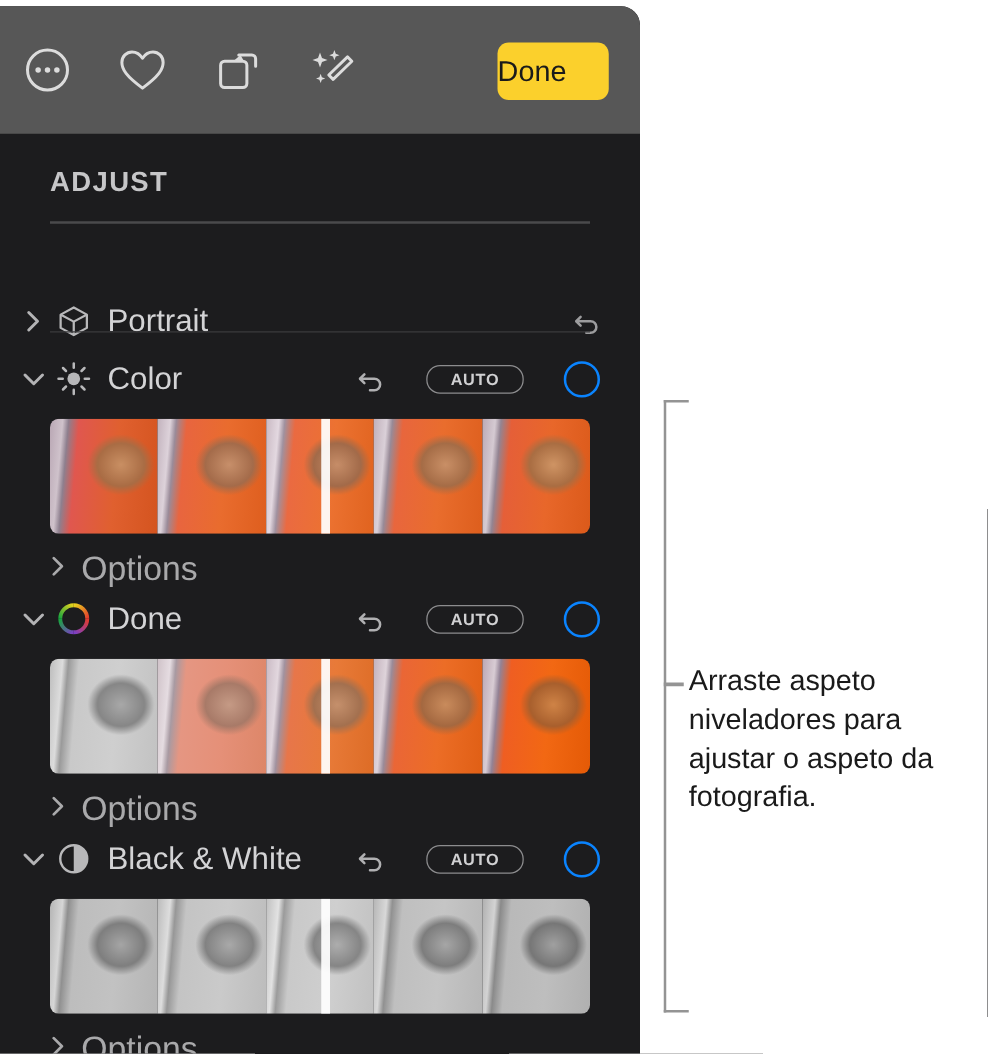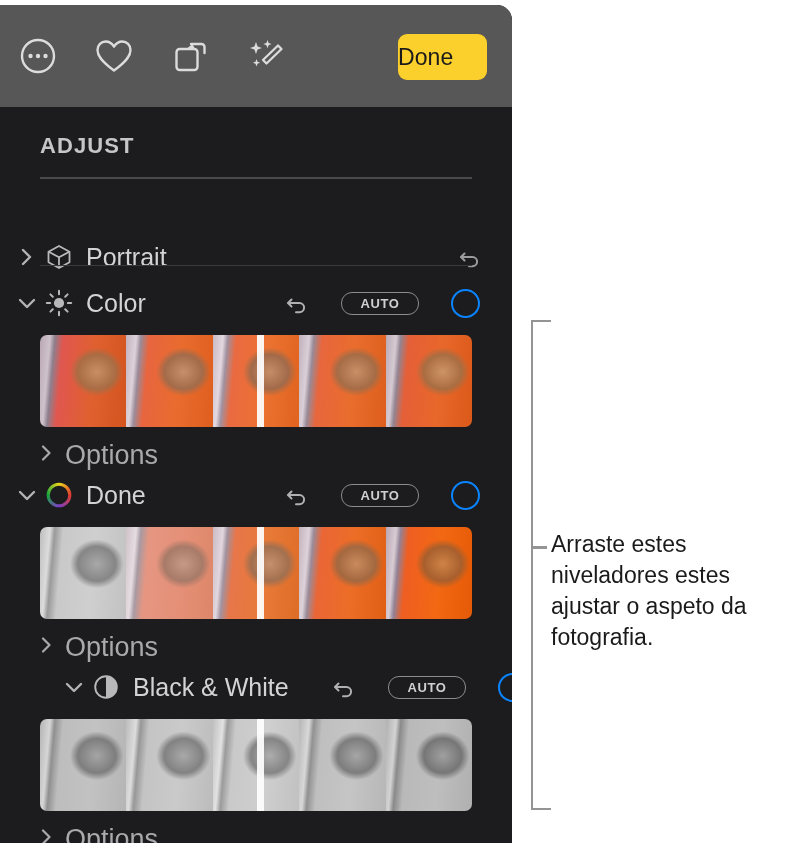--- a/index.html
+++ b/index.html
@@ -356,21 +356,21 @@
 
     <div class="options-row" style="top:524px;">
       <span>
         <svg width="13" height="18" viewBox="0 0 13 18">
           <path d="M3 2.5 L9.5 9 L3 15.5" fill="none" stroke="#a9a9ab" stroke-width="2.2" stroke-linecap="round" stroke-linejoin="round"></path>
         </svg>
       </span>
       <span class="olabel">Options</span>
     </div>
 
-    <div class="section-row" style="top:558px;padding-left:47px;">
+    <div class="section-row" style="top:558px;">
       <span class="disclosure">
         <svg width="20" height="14" viewBox="0 0 20 14">
           <path d="M3 4 L10 11 L17 4" fill="none" stroke="#b3b3b5" stroke-width="2.4" stroke-linecap="round" stroke-linejoin="round"></path>
         </svg>
       </span>
       <span class="sec-icon">
         <svg width="28" height="28" viewBox="0 0 28 28">
           <circle cx="14" cy="14" r="10.8" fill="none" stroke="#b8b8ba" stroke-width="1.9"></circle>
           <path d="M14 3.2 A10.8 10.8 0 0 1 14 24.8 Z" fill="#b8b8ba"></path>
         </svg>
@@ -416,13 +416,13 @@
         </svg>
       </span>
       <span class="olabel">Options</span>
     </div>
 
   </div>
 </div>
 
 <div id="callout-bracket"></div>
 <div id="callout-tick"></div>
-<div id="callout-text">Arraste estes niveladores estes ajustar o aspeto da fotografia.</div>
+<div id="callout-text">Arraste aspeto niveladores para ajustar o aspeto da fotografia.</div>
 
 </body></html>

